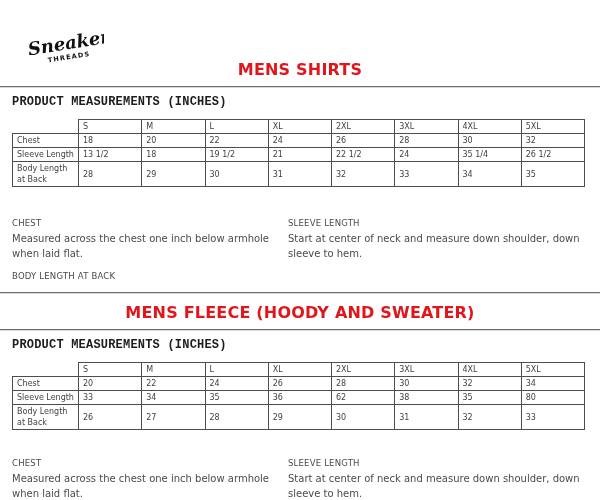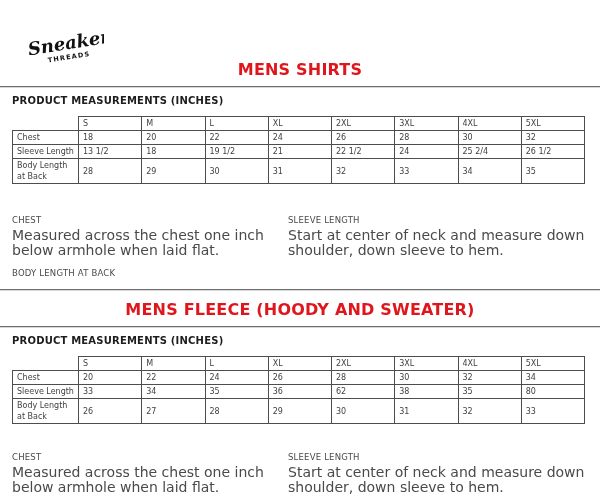--- a/index.html
+++ b/index.html
@@ -29,24 +29,25 @@
   }
   .rule {
     border: none;
     border-top: 1px solid #6e6e6e;
     border-bottom: 1px solid #d8d8d8;
     height: 0;
     margin: 0;
   }
   .table-label {
     margin: 7px 12px 0 12px;
-    font-size: 10px;
+    font-size: 12px;
     font-weight: bold;
     color: #1d1d1d;
     letter-spacing: 0.2px;
+    font-family: Liberation Mono, monospace;
   }
   table.size-table {
     border-collapse: collapse;
     table-layout: fixed;
     width: 573px;
     margin: 10px 12px 0 12px;
     font-size: 8px;
   }
   table.size-table col.c-label { width: 66px; }
   table.size-table th, table.size-table td {
@@ -68,21 +69,21 @@
   .ncol { width: 276px; }
   .ncol + .ncol { width: 300px; margin-left: 0; }
   .note { margin-bottom: 8px; }
   .nh {
     font-size: 8.5px;
     line-height: 15px;
     color: #4a4a4a;
     letter-spacing: 0.2px;
   }
   .nt {
-    font-size: 14px;
+    font-size: 10px;
     line-height: 15px;
     color: #4a4a4a;
   }
   .sec2-title-gap { margin-top: 9px; text-align: center; }
   .notes-fleece { margin-top: 26px; }
 </style>
 </head>
 <body>
 
 <div class="logo">
@@ -139,21 +140,21 @@
           <td>32</td>
         </tr>
         <tr>
           <td>Sleeve Length</td>
           <td>13 1/2</td>
           <td>18</td>
           <td>19 1/2</td>
           <td>21</td>
           <td>22 1/2</td>
           <td>24</td>
-          <td>25 2/4</td>
+          <td>35 1/4</td>
           <td>26 1/2</td>
         </tr>
         <tr>
           <td>Body Length at Back</td>
           <td>28</td>
           <td>29</td>
           <td>30</td>
           <td>31</td>
           <td>32</td>
           <td>33</td>

